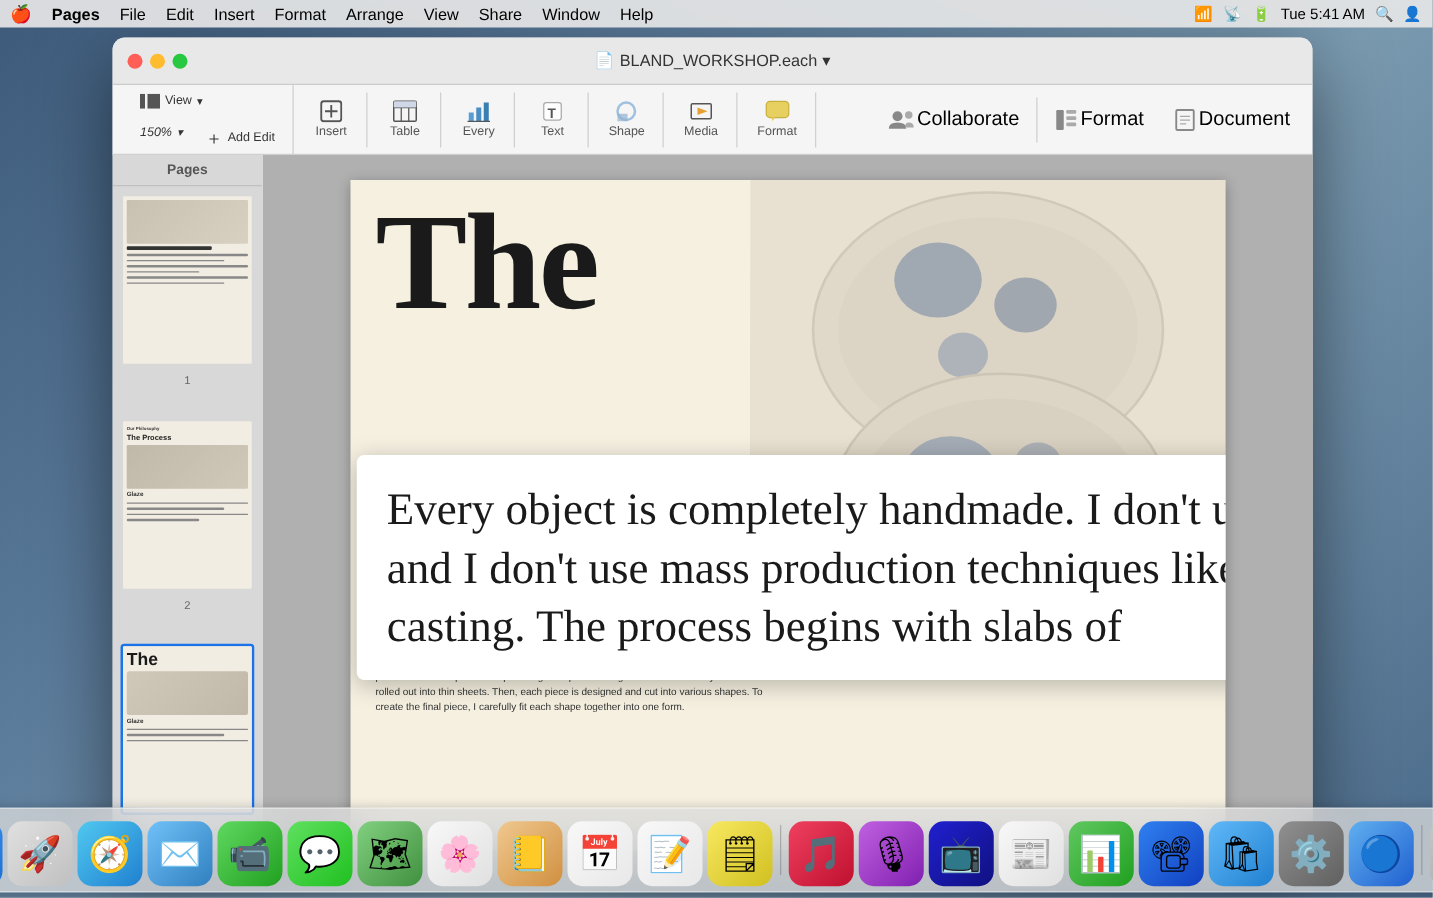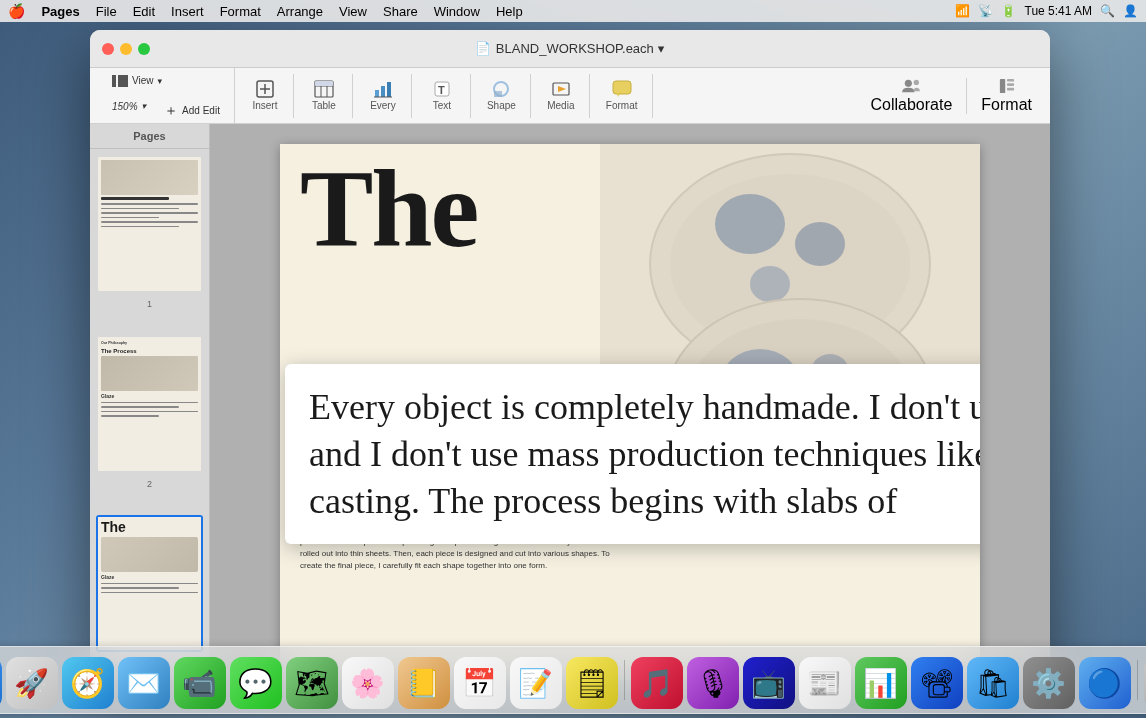--- a/index.html
+++ b/index.html
@@ -180,21 +180,21 @@
     .toolbar-spacer {
       flex: 1;
     }
     .toolbar-right {
       display: flex;
       align-items: center;
       gap: 4px;
     }
     .toolbar-right-btn {
       display: flex;
-      flex-direction: column;
+      flex-direction: row;
       align-items: center;
       justify-content: center;
       padding: 4px 10px;
       border-radius: 5px;
       cursor: pointer;
       height: 44px;
       gap: 2px;
     }
 
     
@@ -547,20 +547,29 @@
       </div>
       <div style="width:1px;height:36px;background:#d0d0d0;"></div>
       <div class="toolbar-right-btn">
         <svg width="18" height="18" viewBox="0 0 18 18">
           <rect x="1" y="1" width="6" height="16" rx="1" fill="#888"></rect>
           <rect x="9" y="1" width="8" height="3" rx="1" fill="#aaa"></rect>
           <rect x="9" y="6" width="8" height="3" rx="1" fill="#aaa"></rect>
           <rect x="9" y="11" width="8" height="3" rx="1" fill="#aaa"></rect>
         </svg>
         <span class="tb-label">Format</span>
+      </div>
+      <div class="toolbar-right-btn">
+        <svg width="18" height="18" viewBox="0 0 18 18">
+          <rect x="2" y="1" width="14" height="16" rx="1" fill="none" stroke="#888" stroke-width="1.5"></rect>
+          <line x1="5" y1="6" x2="13" y2="6" stroke="#aaa" stroke-width="1"></line>
+          <line x1="5" y1="9" x2="13" y2="9" stroke="#aaa" stroke-width="1"></line>
+          <line x1="5" y1="12" x2="10" y2="12" stroke="#aaa" stroke-width="1"></line>
+        </svg>
+        <span class="tb-label">Document</span>
       </div>
     </div>
   </div>
 
   <div class="main-content">
 
     <div class="sidebar">
       <div class="sidebar-header">Pages</div>
 
       <div class="thumb-wrapper">

